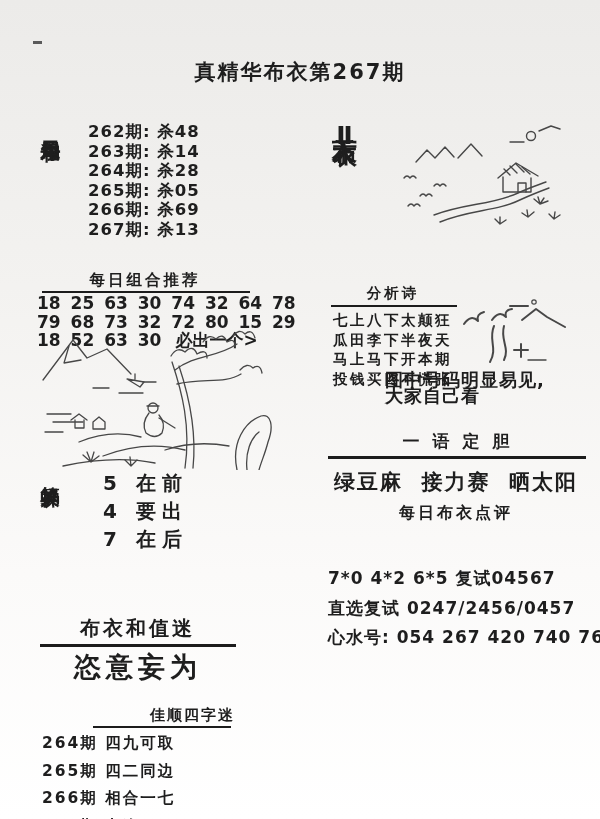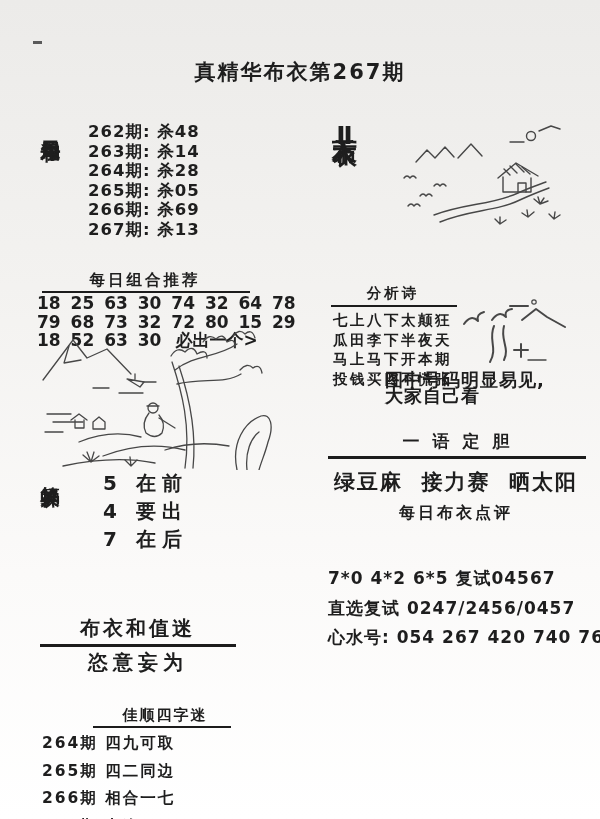--- a/index.html
+++ b/index.html
@@ -38,24 +38,24 @@
   
   .main-art{left:35px;top:294px;}
 
   
   .ant-label{left:38px;top:444px;height:90px;font-size:19px;}
   .ant-rows{left:103px;top:441px;font-size:20px;font-weight:bold;line-height:28px;letter-spacing:6px;}
 
   
   .hezhi-title{left:40px;top:587px;width:195px;font-size:20px;letter-spacing:3px;}
   .hezhi-rule{left:40px;top:616px;width:196px;height:3px;}
-  .hezhi-phrase{left:40px;top:621px;width:196px;font-size:20px;letter-spacing:5px;}
-
-  
-  .fc-title{left:95px;top:678px;width:140px;font-size:15px;letter-spacing:2px;}
+  .hezhi-phrase{left:40px;top:621px;width:196px;font-size:27px;letter-spacing:5px;}
+
+  
+  .fc-title{left:95px;top:678px;width:140px;font-size:15px;letter-spacing:2px;text-align:right;}
   .fc-rule{left:93px;top:698px;width:138px;height:2px;}
   .fc-rows{left:42px;top:702px;font-size:15.5px;font-weight:bold;line-height:27.5px;letter-spacing:2px;}
 
   
   .brand{left:328px;top:93px;height:135px;font-size:25px;}
   .top-art{left:382px;top:88px;}
 
   .ana-title{left:333px;top:256px;width:120px;font-size:14.5px;letter-spacing:3px;}
   .ana-rule{left:331px;top:277px;width:126px;height:2px;}
   .ana-lines{left:333px;top:283px;font-size:14.5px;font-weight:bold;line-height:19.5px;letter-spacing:2.5px;}

